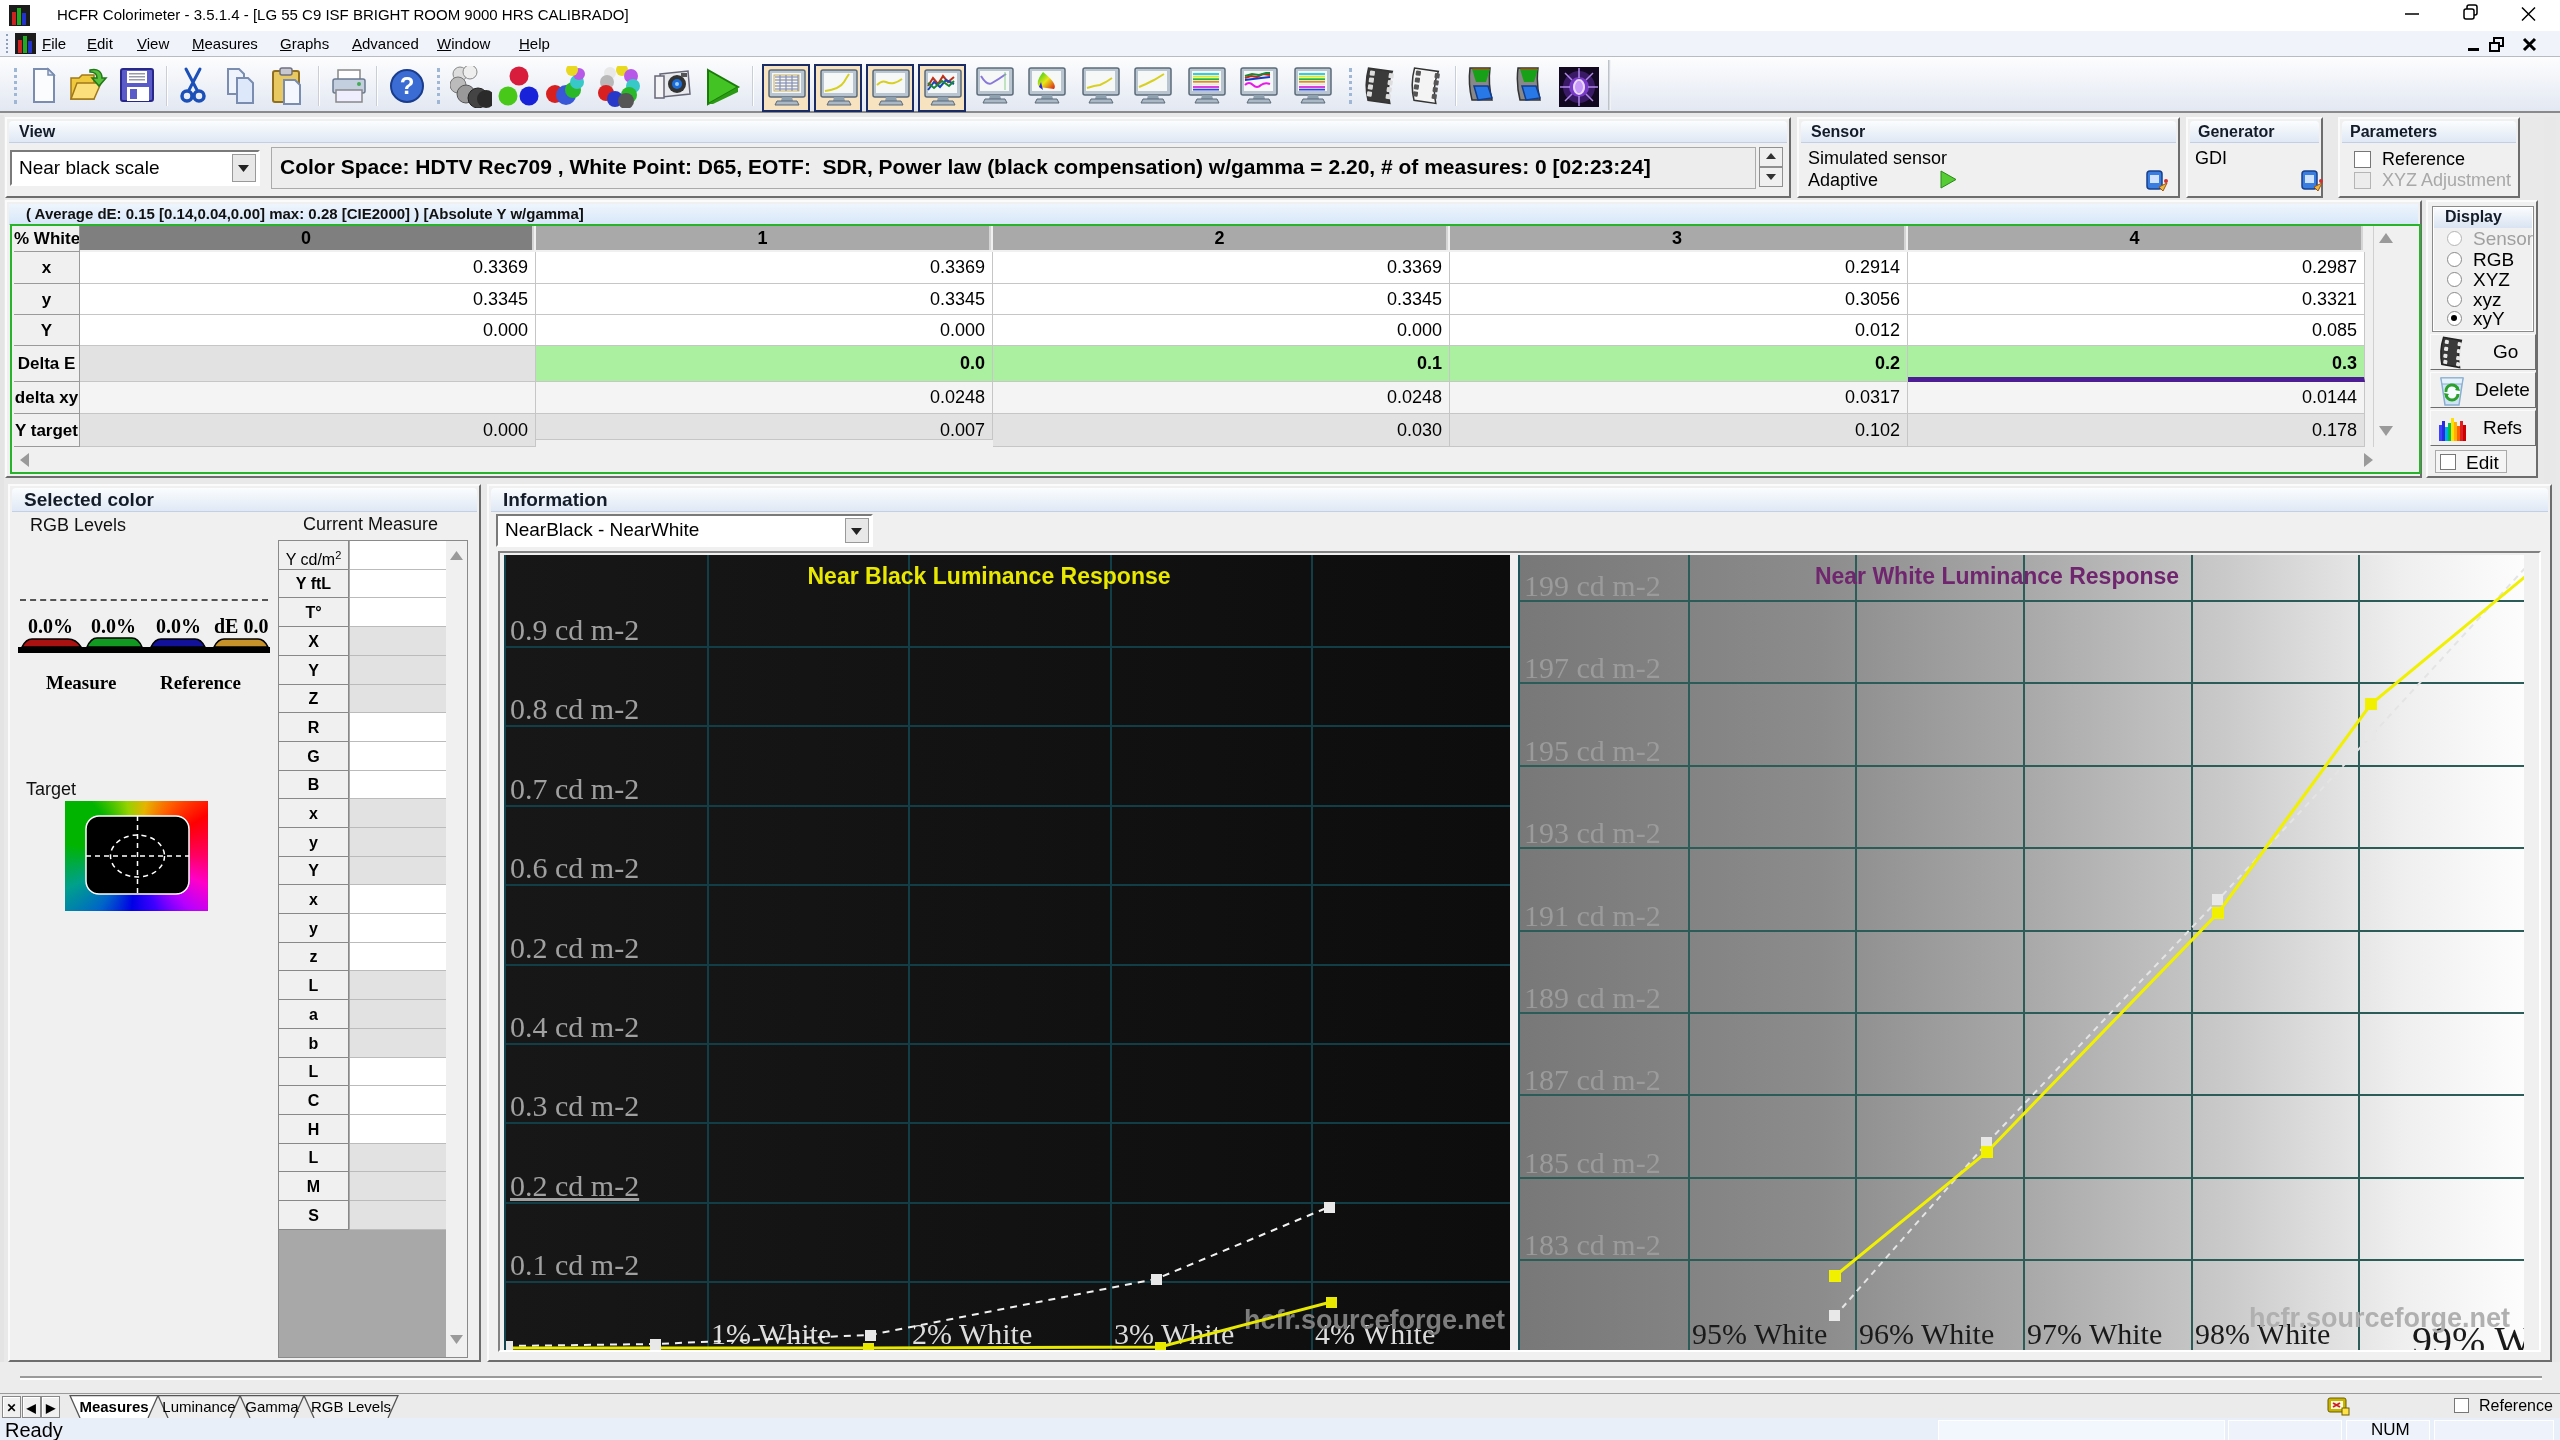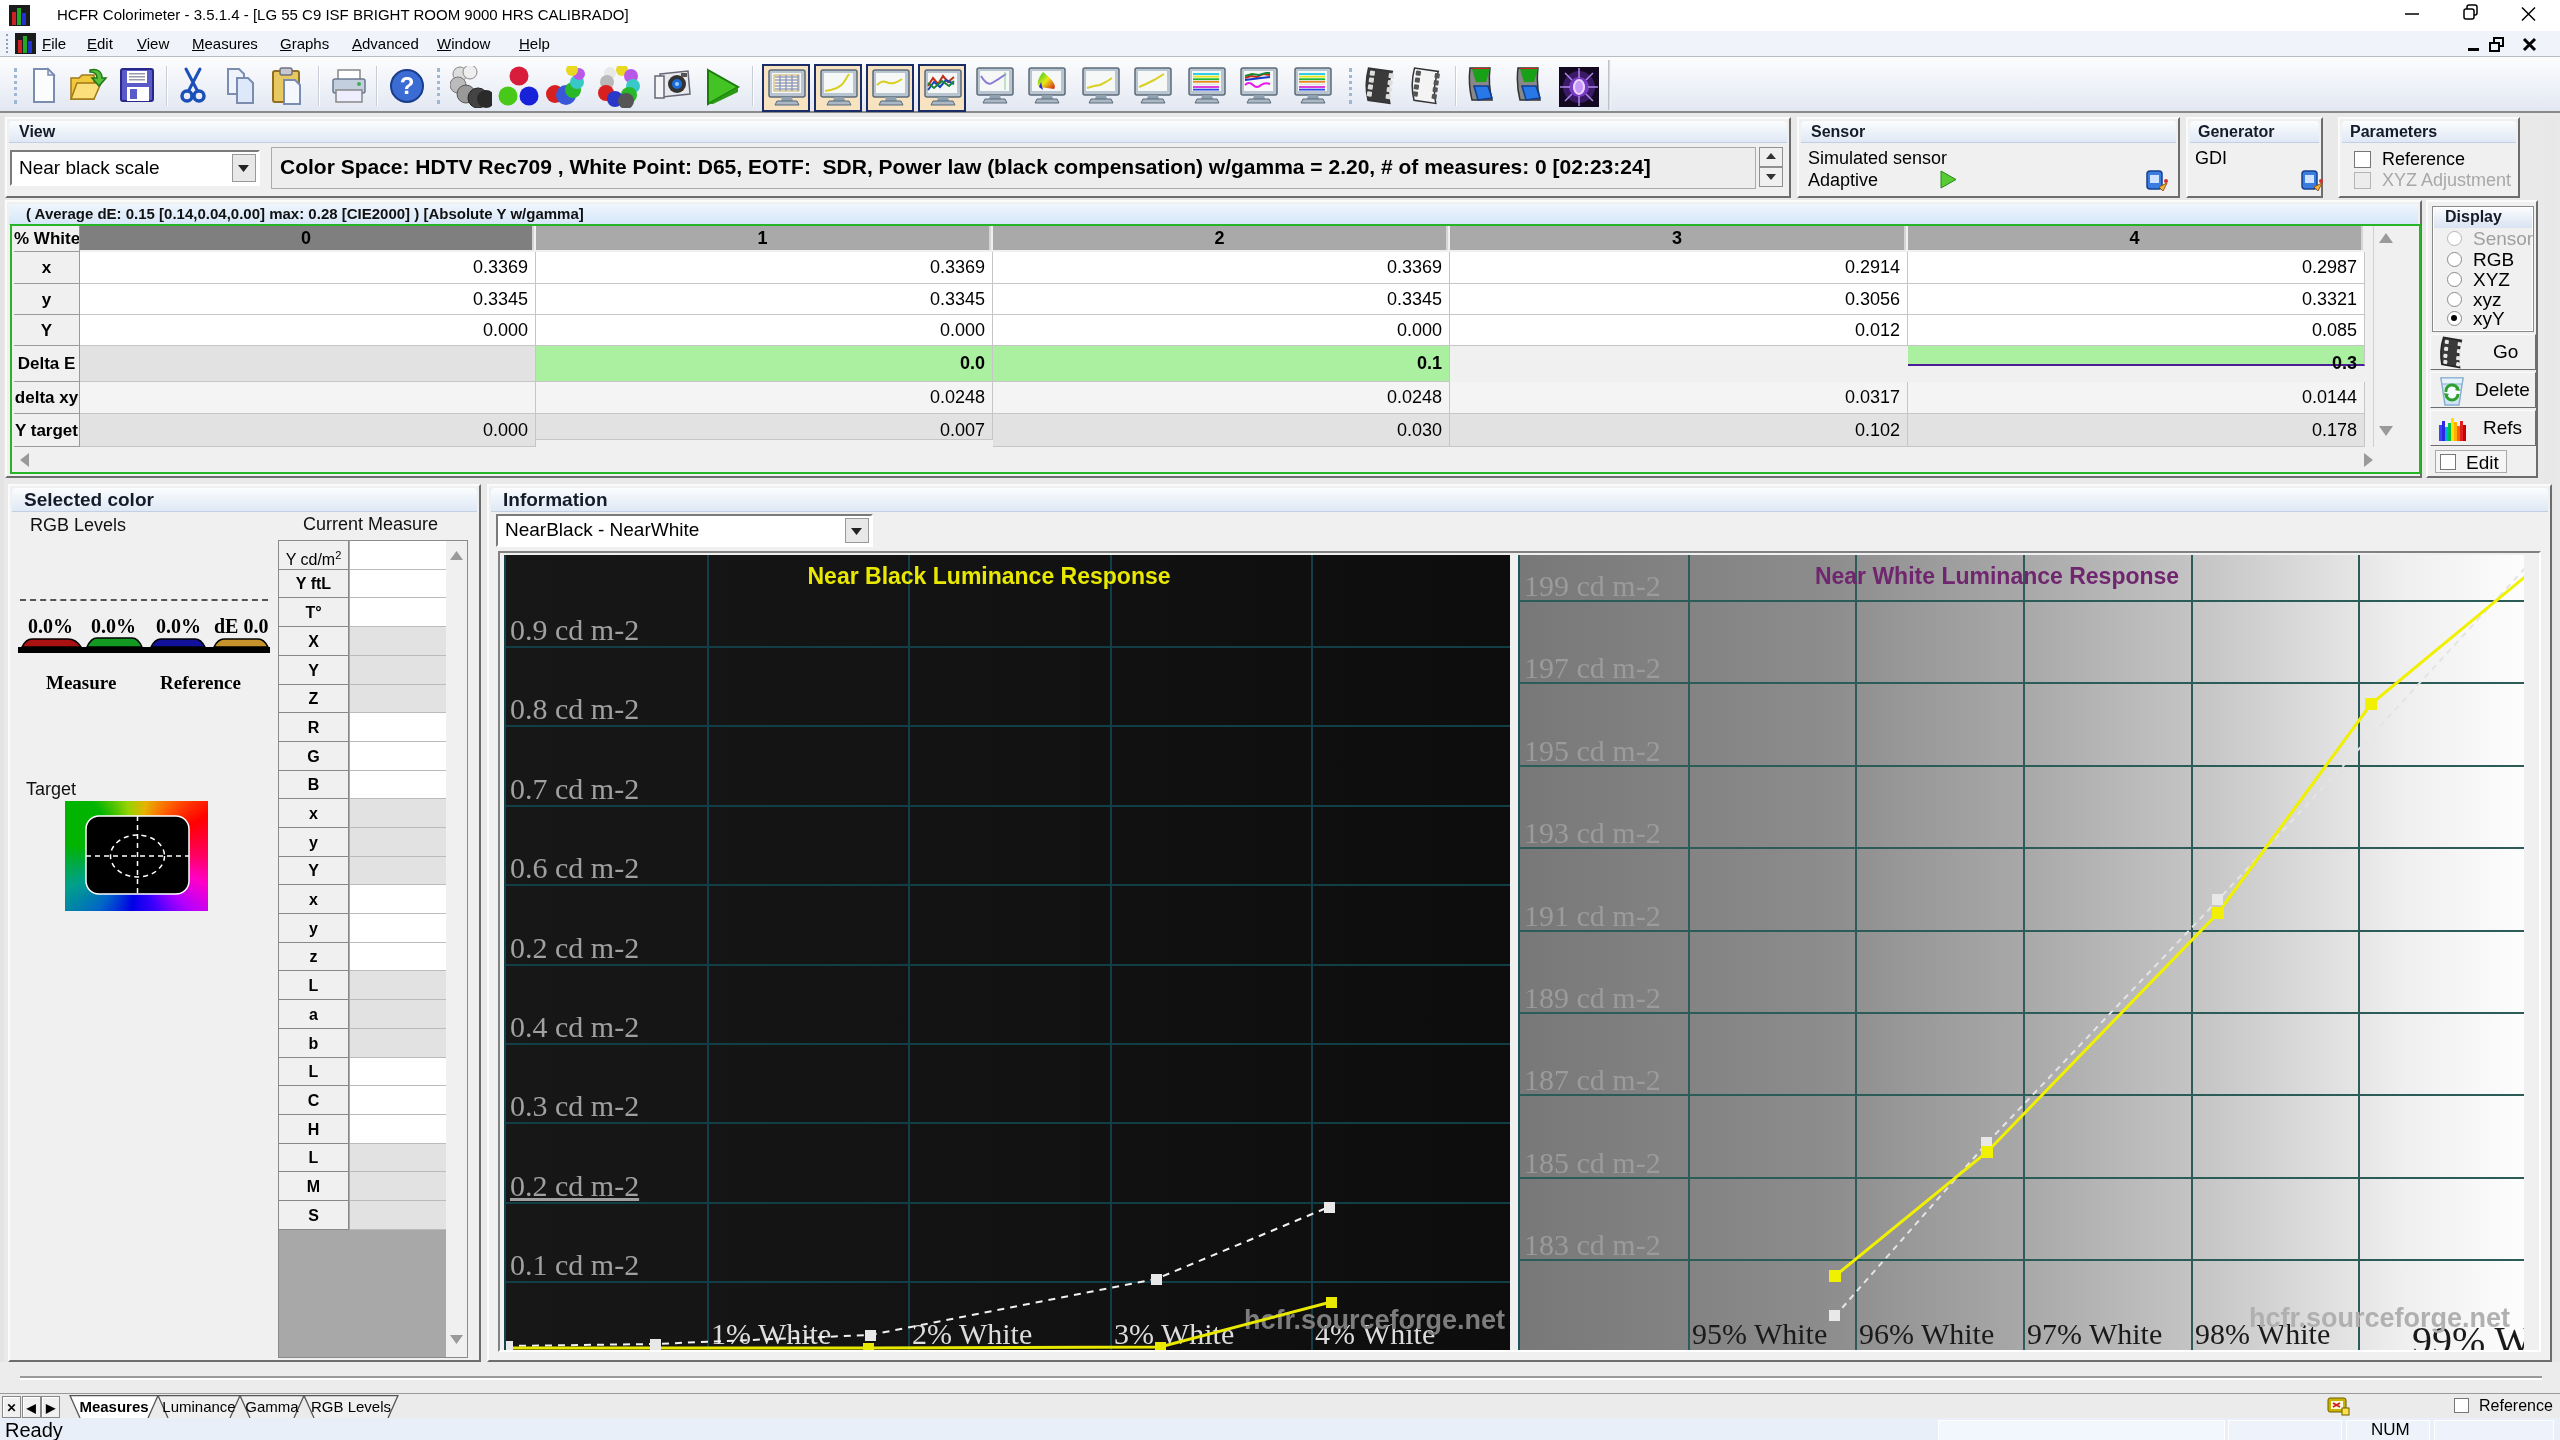--- a/index.html
+++ b/index.html
@@ -445,21 +445,22 @@
 <div class="abs" style="left:1438px;top:58px;width:458px;height:31px;background:#ffffff;border-bottom:1px solid #c6c6c6;border-right:1px solid #c6c6c6;font-size:18px;text-align:right;padding-right:7px;line-height:30px;">0.3056</div>
 <div class="abs" style="left:1896px;top:58px;width:457px;height:31px;background:#ffffff;border-bottom:1px solid #c6c6c6;border-right:1px solid #c6c6c6;font-size:18px;text-align:right;padding-right:7px;line-height:30px;">0.3321</div>
 <div class="abs" style="left:68px;top:89px;width:456px;height:31px;background:#ffffff;border-bottom:1px solid #c6c6c6;border-right:1px solid #c6c6c6;font-size:18px;text-align:right;padding-right:7px;line-height:30px;">0.000</div>
 <div class="abs" style="left:524px;top:89px;width:457px;height:31px;background:#ffffff;border-bottom:1px solid #c6c6c6;border-right:1px solid #c6c6c6;font-size:18px;text-align:right;padding-right:7px;line-height:30px;">0.000</div>
 <div class="abs" style="left:981px;top:89px;width:457px;height:31px;background:#ffffff;border-bottom:1px solid #c6c6c6;border-right:1px solid #c6c6c6;font-size:18px;text-align:right;padding-right:7px;line-height:30px;">0.000</div>
 <div class="abs" style="left:1438px;top:89px;width:458px;height:31px;background:#ffffff;border-bottom:1px solid #c6c6c6;border-right:1px solid #c6c6c6;font-size:18px;text-align:right;padding-right:7px;line-height:30px;">0.012</div>
 <div class="abs" style="left:1896px;top:89px;width:457px;height:31px;background:#ffffff;border-bottom:1px solid #c6c6c6;border-right:1px solid #c6c6c6;font-size:18px;text-align:right;padding-right:7px;line-height:30px;">0.085</div>
 <div class="abs" style="left:68px;top:120px;width:456px;height:36px;background:#e2e2e2;border-bottom:1px solid #c6c6c6;border-right:1px solid #c6c6c6;font-size:18px;text-align:right;padding-right:7px;line-height:35px;"></div>
 <div class="abs" style="left:524px;top:120px;width:457px;height:36px;background:#aaf0a0;border-bottom:1px solid #c6c6c6;border-right:1px solid #c6c6c6;font-size:18px;font-weight:bold;text-align:right;padding-right:7px;line-height:35px;">0.0</div>
 <div class="abs" style="left:981px;top:120px;width:457px;height:36px;background:#aaf0a0;border-bottom:1px solid #c6c6c6;border-right:1px solid #c6c6c6;font-size:18px;font-weight:bold;text-align:right;padding-right:7px;line-height:35px;">0.1</div>
-<div class="abs" style="left:1896px;top:120px;width:457px;height:20px;background:#aaf0a0;border-bottom:2px solid #4c1d95;border-right:1px solid #c6c6c6;font-size:18px;font-weight:bold;text-align:right;padding-right:7px;line-height:35px;">0.3</div>
+<div class="abs" style="left:1438px;top:120px;width:458px;height:36px;background:#aaf0a0;border-bottom:1px solid #c6c6c6;border-right:1px solid #c6c6c6;font-size:18px;font-weight:bold;text-align:right;padding-right:7px;line-height:35px;">0.2</div>
+<div class="abs" style="left:1896px;top:120px;width:457px;height:36px;background:#aaf0a0;border-bottom:5px solid #4c1d95;border-right:1px solid #c6c6c6;font-size:18px;font-weight:bold;text-align:right;padding-right:7px;line-height:35px;">0.3</div>
 <div class="abs" style="left:68px;top:156px;width:456px;height:32px;background:#f4f4f4;border-bottom:1px solid #c6c6c6;border-right:1px solid #c6c6c6;font-size:18px;text-align:right;padding-right:7px;line-height:31px;"></div>
 <div class="abs" style="left:524px;top:156px;width:457px;height:32px;background:#f4f4f4;border-bottom:1px solid #c6c6c6;border-right:1px solid #c6c6c6;font-size:18px;text-align:right;padding-right:7px;line-height:31px;">0.0248</div>
 <div class="abs" style="left:981px;top:156px;width:457px;height:32px;background:#f4f4f4;border-bottom:1px solid #c6c6c6;border-right:1px solid #c6c6c6;font-size:18px;text-align:right;padding-right:7px;line-height:31px;">0.0248</div>
 <div class="abs" style="left:1438px;top:156px;width:458px;height:32px;background:#f4f4f4;border-bottom:1px solid #c6c6c6;border-right:1px solid #c6c6c6;font-size:18px;text-align:right;padding-right:7px;line-height:31px;">0.0317</div>
 <div class="abs" style="left:1896px;top:156px;width:457px;height:32px;background:#f4f4f4;border-bottom:1px solid #c6c6c6;border-right:1px solid #c6c6c6;font-size:18px;text-align:right;padding-right:7px;line-height:31px;">0.0144</div>
 <div class="abs" style="left:68px;top:188px;width:456px;height:33px;background:#e2e2e2;border-bottom:1px solid #c6c6c6;border-right:1px solid #c6c6c6;font-size:18px;text-align:right;padding-right:7px;line-height:32px;">0.000</div>
 <div class="abs" style="left:524px;top:188px;width:457px;height:26px;background:#e2e2e2;border-bottom:1px solid #c6c6c6;border-right:1px solid #c6c6c6;font-size:18px;text-align:right;padding-right:7px;line-height:32px;">0.007</div>
 <div class="abs" style="left:981px;top:188px;width:457px;height:33px;background:#e2e2e2;border-bottom:1px solid #c6c6c6;border-right:1px solid #c6c6c6;font-size:18px;text-align:right;padding-right:7px;line-height:32px;">0.030</div>
 <div class="abs" style="left:1438px;top:188px;width:458px;height:33px;background:#e2e2e2;border-bottom:1px solid #c6c6c6;border-right:1px solid #c6c6c6;font-size:18px;text-align:right;padding-right:7px;line-height:32px;">0.102</div>
 <div class="abs" style="left:1896px;top:188px;width:457px;height:33px;background:#e2e2e2;border-bottom:1px solid #c6c6c6;border-right:1px solid #c6c6c6;font-size:18px;text-align:right;padding-right:7px;line-height:32px;">0.178</div>

